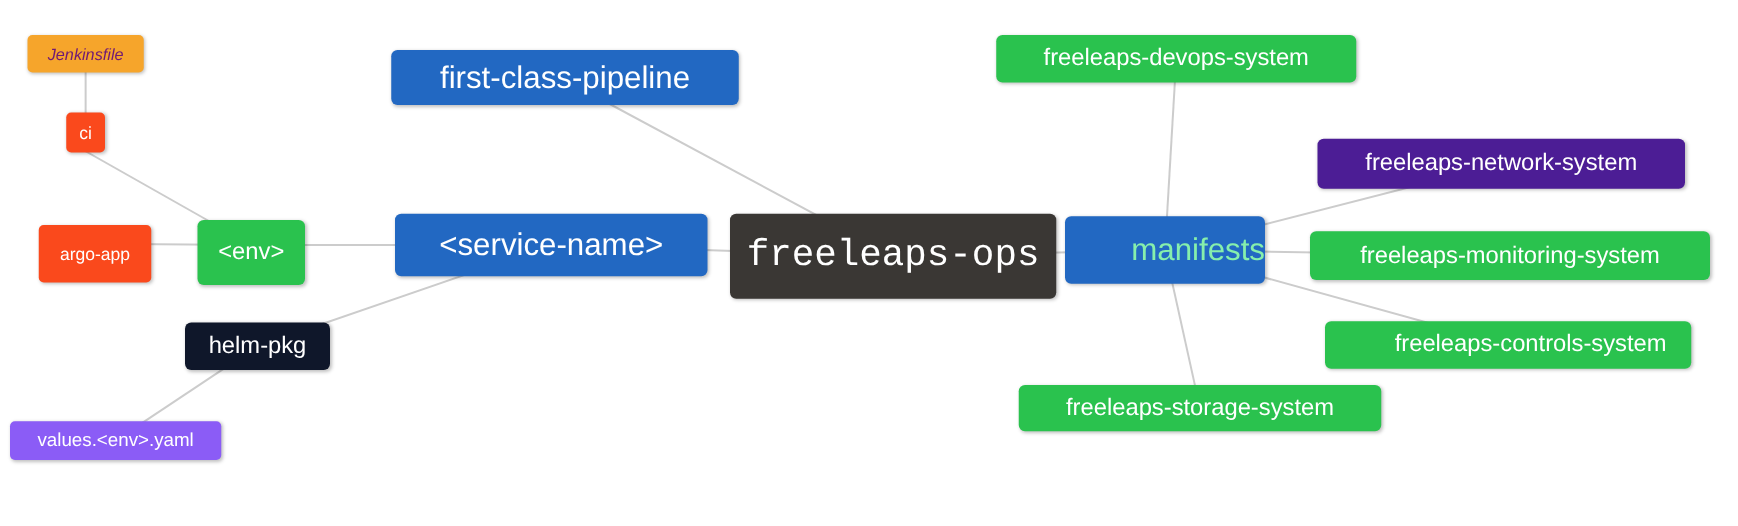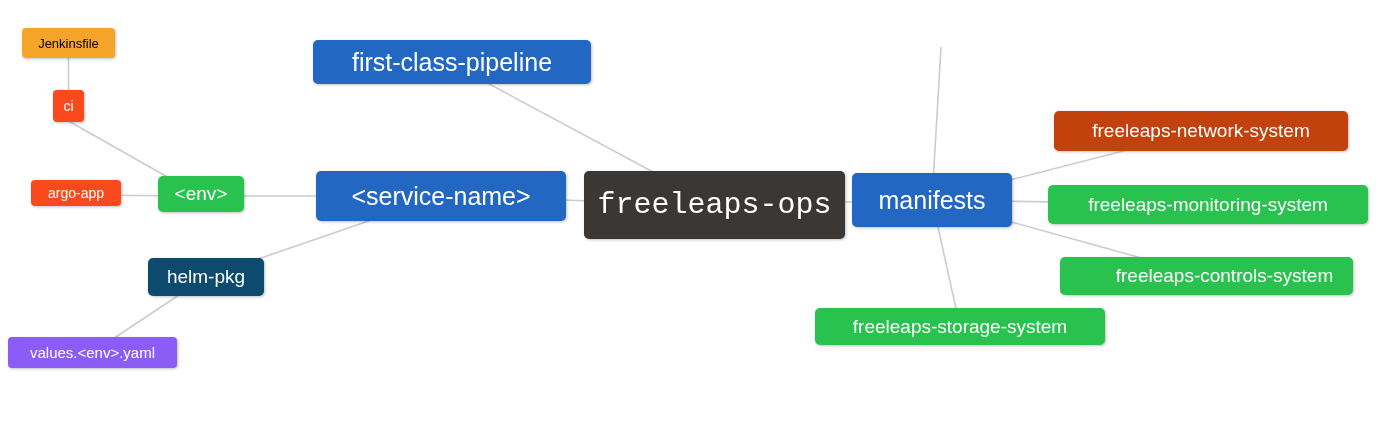--- a/index.html
+++ b/index.html
@@ -33,22 +33,22 @@
     box-shadow: 1px 1px 3px rgba(0,0,0,0.25);
     box-sizing: border-box;
     cursor: pointer;
     white-space: nowrap;
   }
   .node.small { border-radius: 4px; }
 
   
   .n-jenkinsfile          { left: 22px;   top: 28px;  width: 93px;  height: 30px; font-size: 13px; }
   .n-ci                   { left: 53px;   top: 90px; width: 31px;  height: 32px; font-size: 14px; }
-  .n-argo_app             { left: 31px;   top: 180px; width: 90px;  height: 26px; font-size: 14px; text-align: right; }
-  .n-env                  { left: 158px;  top: 176px; width: 86px;  height: 36px; font-size: 19px; }
+  .n-argo_app             { left: 31px;   top: 180px; width: 90px;  height: 46px; font-size: 14px; text-align: right; }
+  .n-env                  { left: 158px;  top: 176px; width: 86px;  height: 52px; font-size: 19px; }
   .n-helm_pkg             { left: 148px;  top: 258px; width: 116px; height: 38px; font-size: 19px; }
   .n-values_env_yaml      { left: 8px;    top: 337px; width: 169px; height: 31px; font-size: 15px; }
   .n-first_class_pipeline { left: 313px;  top: 40px;  width: 278px; height: 44px; font-size: 25px; }
   .n-service_name         { left: 316px;  top: 171px; width: 250px; height: 50px; font-size: 25px; }
   .n-freeleaps_ops        { left: 584px;  top: 171px; width: 261px; height: 68px; font-size: 30px; }
   .n-manifests            { left: 852px;  top: 173px; width: 160px; height: 54px; font-size: 25px; }
   .n-devops_system        { left: 797px;  top: 28px;  width: 288px; height: 38px; font-size: 19px; }
   .n-network_system       { left: 1054px; top: 111px; width: 294px; height: 40px; font-size: 19px; }
   .n-monitoring_system    { left: 1048px; top: 185px; width: 320px; height: 39px; font-size: 19px; }
   .n-controls_system      { left: 1060px; top: 257px; width: 293px; height: 38px; font-size: 19px; }
@@ -68,51 +68,54 @@
       <line x1="452" y1="64" x2="714.5" y2="205" stroke="#cccccc" stroke-width="1.6"></line>
       <line x1="441" y1="196" x2="714.5" y2="205" stroke="#cccccc" stroke-width="1.6"></line>
       <line x1="714.5" y1="205" x2="932" y2="200" stroke="#cccccc" stroke-width="1.6"></line>
       <line x1="932" y1="200" x2="941" y2="47" stroke="#cccccc" stroke-width="1.6"></line>
       <line x1="932" y1="200" x2="1201" y2="131" stroke="#cccccc" stroke-width="1.6"></line>
       <line x1="932" y1="200" x2="1208" y2="204.5" stroke="#cccccc" stroke-width="1.6"></line>
       <line x1="932" y1="200" x2="1206.5" y2="276" stroke="#cccccc" stroke-width="1.6"></line>
       <line x1="932" y1="200" x2="960" y2="326.5" stroke="#cccccc" stroke-width="1.6"></line>
     </svg>
 
-  <div class="node small n-jenkinsfile" style="background: rgb(246, 165, 43); color: #000000;">
+  <div class="node small n-jenkinsfile" style="background: rgb(246, 165, 43); color: #701a75; font-style: italic;">
     <span>Jenkinsfile</span>
   </div>
   <div class="node small n-ci" style="background: rgb(250, 73, 28); color: rgb(255, 255, 255);">
     <span>ci</span>
   </div>
   <div class="node small n-argo_app" style="background: rgb(250, 73, 28); color: rgb(255, 255, 255);">
     <span>argo-app</span>
   </div>
   <div class="node n-env" style="background: rgb(42, 194, 78); color: rgb(255, 255, 255);">
     <span>&lt;env&gt;</span>
   </div>
-  <div class="node n-helm_pkg" style="background: #0c4a6e; color: rgb(255, 255, 255);">
+  <div class="node n-helm_pkg" style="background: #0f172a; color: rgb(255, 255, 255);">
     <span>helm-pkg</span>
   </div>
   <div class="node small n-values_env_yaml" style="background: #8b5cf6; color: rgb(255, 255, 255);">
     <span>values.&lt;env&gt;.yaml</span>
   </div>
   <div class="node n-first_class_pipeline" style="background: rgb(34, 104, 194); color: rgb(255, 255, 255);">
     <span>first-class-pipeline</span>
   </div>
   <div class="node n-service_name" style="background: rgb(34, 104, 194); color: rgb(255, 255, 255); justify-content: center;">
     <span>&lt;service-name&gt;</span>
   </div>
   <div class="node n-freeleaps_ops" style="background: rgb(58, 55, 52); color: rgb(255, 255, 255); font-family: Liberation Mono, monospace;">
     <span>freeleaps-ops</span>
   </div>
-  <div class="node n-manifests" style="background: rgb(34, 104, 194); color: #ffffff;">
+  <div class="node n-manifests" style="background: rgb(34, 104, 194); color: #86efac; justify-content: flex-end;">
     <span>manifests</span>
   </div>
-  <div class="node n-network_system" style="background: #c2410c; color: rgb(255, 255, 255);">
+  <div class="node n-devops_system" style="background: rgb(42, 194, 78); color: rgb(255, 255, 255);">
+    <span>freeleaps-devops-system</span>
+  </div>
+  <div class="node n-network_system" style="background: #4c1d95; color: rgb(255, 255, 255);">
     <span>freeleaps-network-system</span>
   </div>
   <div class="node n-monitoring_system" style="background: rgb(42, 194, 78); color: rgb(255, 255, 255);">
     <span>freeleaps-monitoring-system</span>
   </div>
   <div class="node n-controls_system" style="background: rgb(42, 194, 78); color: rgb(255, 255, 255); padding-left: 36px;">
     <span>freeleaps-controls-system</span>
   </div>
   <div class="node n-storage_system" style="background: rgb(42, 194, 78); color: rgb(255, 255, 255);">
     <span>freeleaps-storage-system</span>

